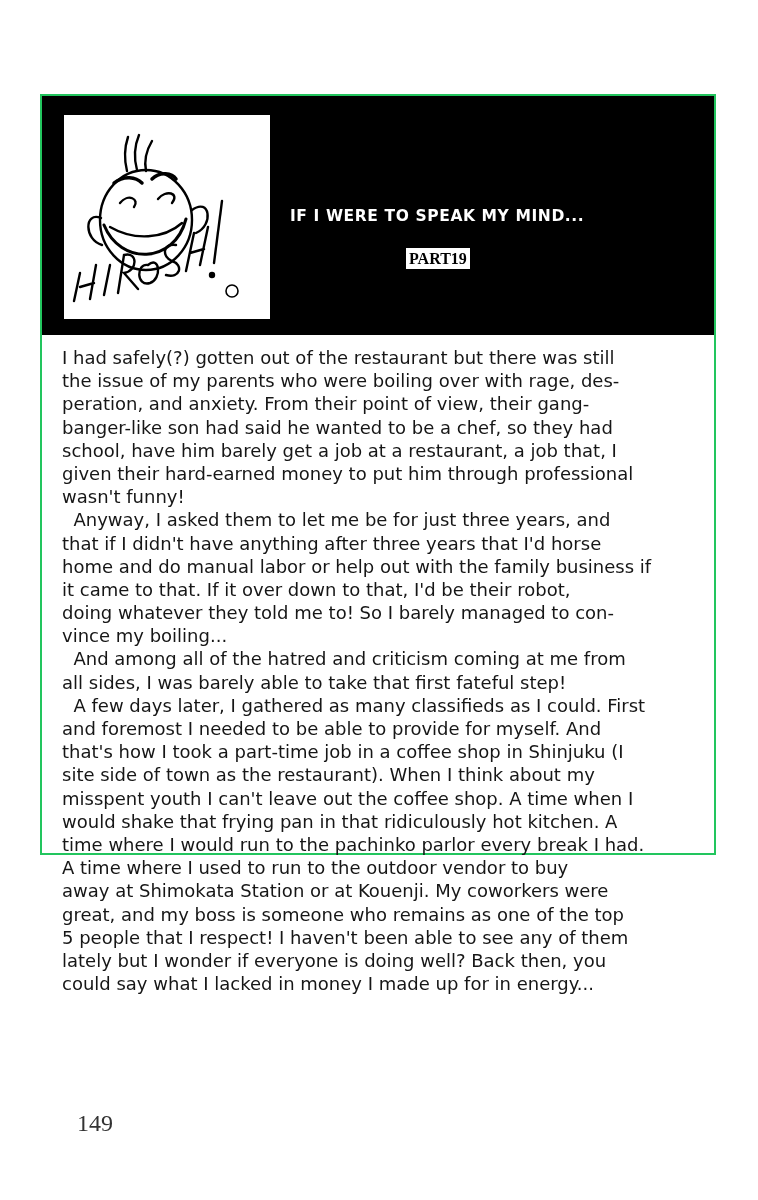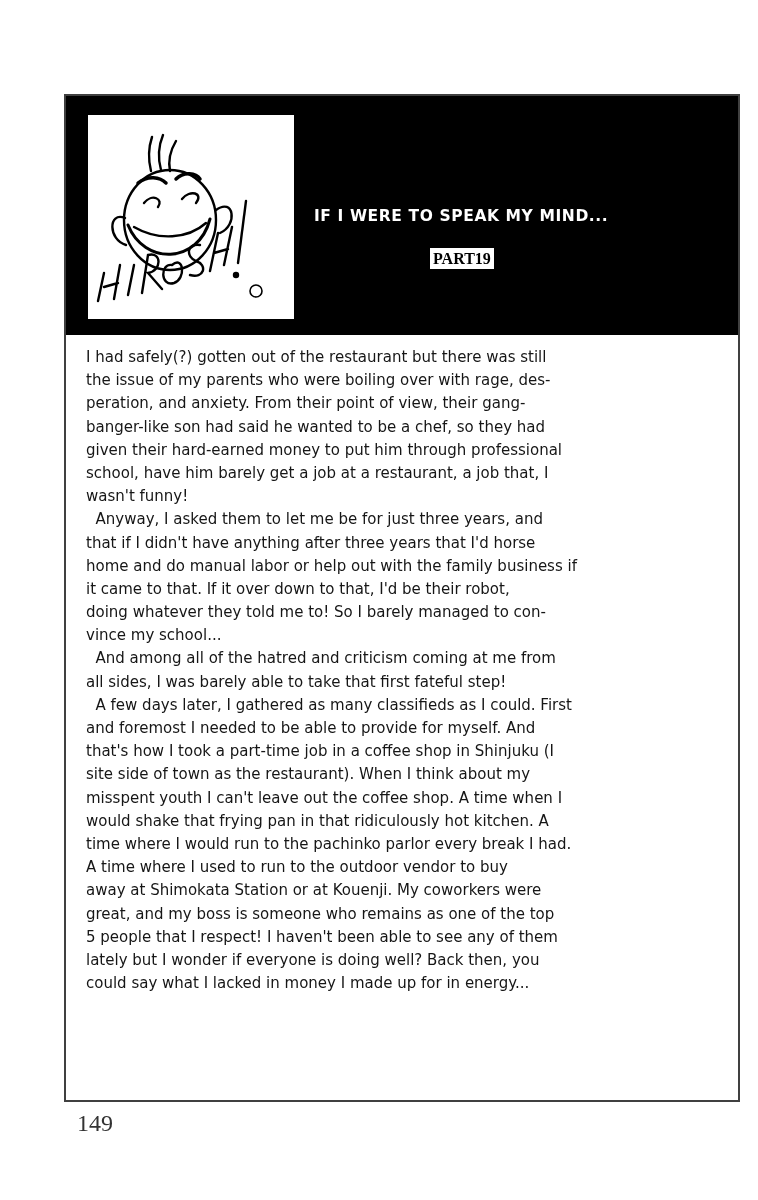--- a/index.html
+++ b/index.html
@@ -1,42 +1,42 @@
 <!DOCTYPE html>
 <html><head>
 <meta charset="utf-8">
 <style>
   html, body { margin: 0; padding: 0; }
   body {
     width: 758px; height: 1200px; background: #ffffff; position: relative; overflow: hidden;
     font-family: "DejaVu Sans", sans-serif; color: #141414;
   }
   .column {
-    position: absolute; left: 40px; top: 94px; width: 676px; height: 1008px;
-    border: 2px solid #404040; box-sizing: border-box; background: #fff; margin-left: 24px;
+    position: absolute; left: 40px; top: 94px; width: 676px; height: 761px;
+    border: 2px solid #22c55e; box-sizing: border-box; background: #fff;
   }
   .header {
     position: absolute; left: 0; top: 0; width: 100%; height: 239px; background: #000;
   }
   .portrait {
     position: absolute; left: 22px; top: 19px; width: 206px; height: 204px; background: #fff;
   }
   .portrait svg { width: 100%; height: 100%; display: block; }
   .series-title {
     position: absolute; left: 248px; top: 111px; color: #fff;
     font-family: "DejaVu Sans", sans-serif; font-weight: bold; font-size: 15.5px; letter-spacing: 0.6px;
     white-space: nowrap;
   }
   .part-label {
     position: absolute; left: 364px; top: 152px; background: #fff; color: #000;
     font-family: "Liberation Serif", serif; font-weight: bold; font-size: 16px; padding: 1px 3px 0 3px; line-height: 20px; text-align: right;
   }
   .body-text {
     position: absolute; left: 20px; top: 250px; width: 646px;
-    font-family: "DejaVu Sans", sans-serif; font-size: 15px; line-height: 23.2px; color: #161616;
+    font-family: "DejaVu Sans", sans-serif; font-size: 18px; line-height: 23.2px; color: #161616;
   }
   .line { white-space: nowrap; display: block; height: 23.2px; }
   .page-number {
     position: absolute; left: 43px; top: 1110px;
     font-family: "Liberation Serif", serif; font-size: 24px; color: #333; margin-left: 34px;
   }
 </style>
 </head>
 <body>
 
@@ -78,29 +78,29 @@
     </div>
     <div class="series-title">IF I WERE TO SPEAK MY MIND...</div>
     <div class="part-label">PART19</div>
   </div>
 
   <div class="body-text">
     <span class="line">I had safely(?) gotten out of the restaurant but there was still</span>
     <span class="line">the issue of my parents who were boiling over with rage, des-</span>
     <span class="line">peration, and anxiety. From their point of view, their gang-</span>
     <span class="line">banger-like son had said he wanted to be a chef, so they had</span>
+    <span class="line">school, have him barely get a job at a restaurant, a job that, I</span>
     <span class="line">given their hard-earned money to put him through professional</span>
-    <span class="line">school, have him barely get a job at a restaurant, a job that, I</span>
     <span class="line">wasn't funny!</span>
     <span class="line" style="white-space:pre">  Anyway, I asked them to let me be for just three years, and</span>
     <span class="line">that if I didn't have anything after three years that I'd horse</span>
     <span class="line">home and do manual labor or help out with the family business if</span>
     <span class="line">it came to that. If it over down to that, I'd be their robot,</span>
     <span class="line">doing whatever they told me to! So I barely managed to con-</span>
-    <span class="line">vince my school...</span>
+    <span class="line">vince my boiling...</span>
     <span class="line" style="white-space:pre">  And among all of the hatred and criticism coming at me from</span>
     <span class="line">all sides, I was barely able to take that first fateful step!</span>
     <span class="line" style="white-space:pre">  A few days later, I gathered as many classifieds as I could. First</span>
     <span class="line">and foremost I needed to be able to provide for myself. And</span>
     <span class="line">that's how I took a part-time job in a coffee shop in Shinjuku (I</span>
     <span class="line">site side of town as the restaurant). When I think about my</span>
     <span class="line">misspent youth I can't leave out the coffee shop. A time when I</span>
     <span class="line">would shake that frying pan in that ridiculously hot kitchen. A</span>
     <span class="line">time where I would run to the pachinko parlor every break I had.</span>
     <span class="line">A time where I used to run to the outdoor vendor to buy</span>

